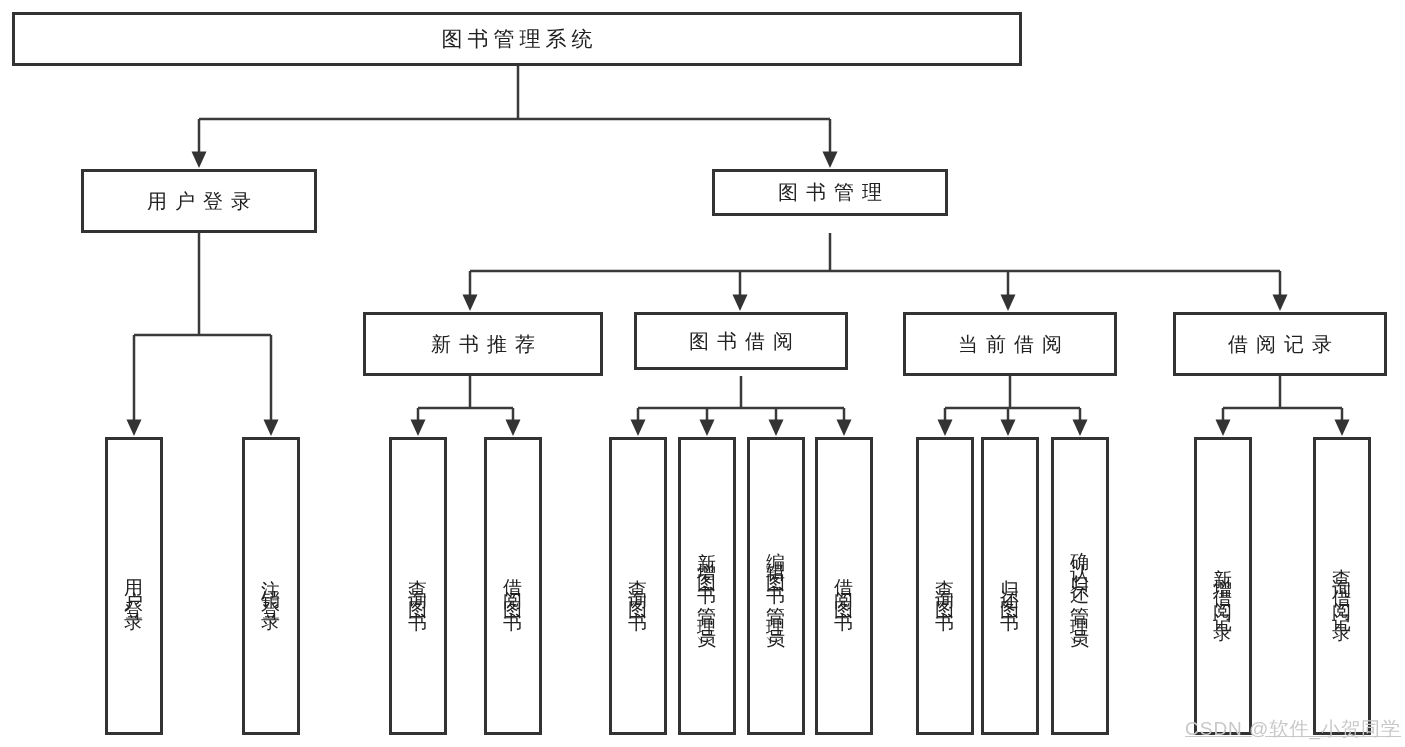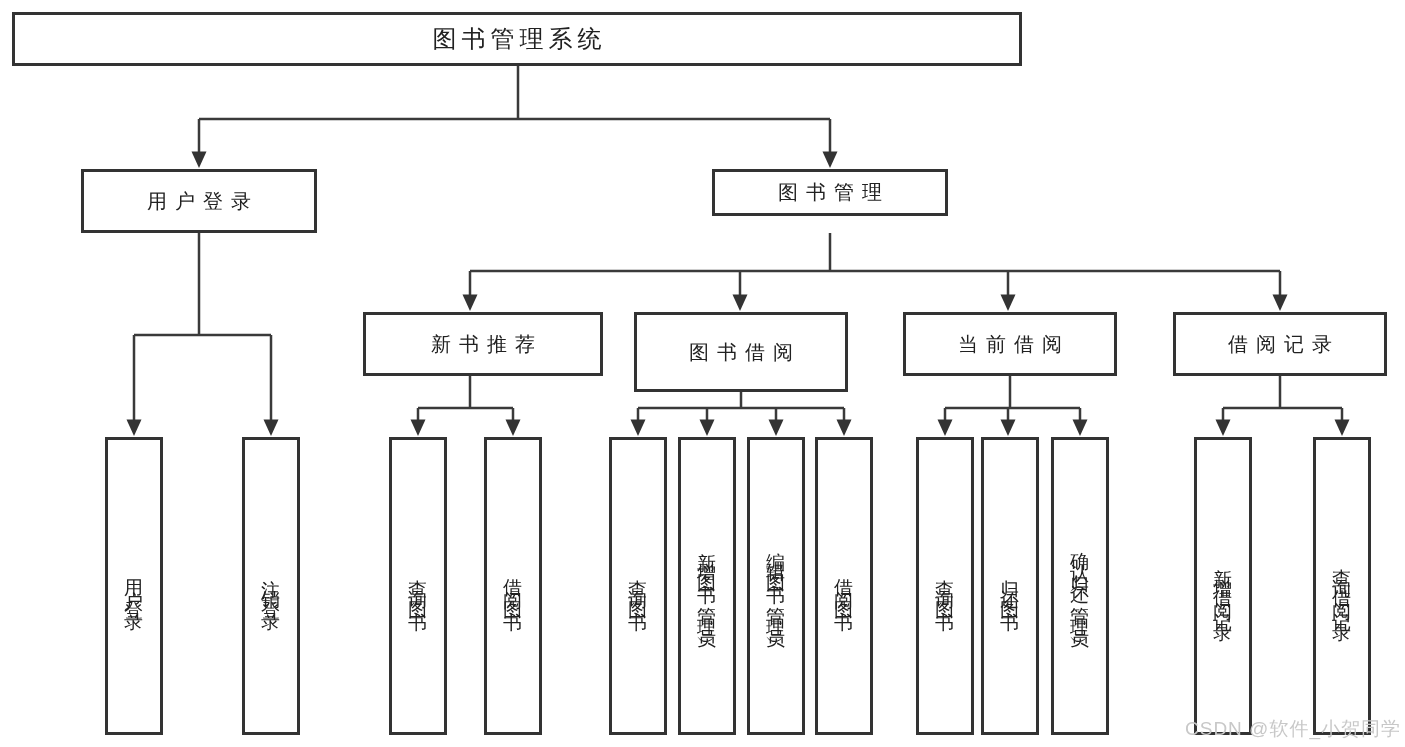--- a/index.html
+++ b/index.html
@@ -19,37 +19,38 @@
     position: absolute;
     box-sizing: border-box;
     border: 3px solid #333333;
     background: #ffffff;
     display: flex;
     align-items: center;
     justify-content: center;
     text-align: center;
   }
   .h  { font-size: 20px; letter-spacing: 8px; text-indent: 8px; white-space: nowrap; }
-  .rootfont { font-size: 24px; letter-spacing: 5px; text-indent: 5px; }
+  .rootfont { font-size: 21px; letter-spacing: 5px; text-indent: 5px; }
   .v {
     writing-mode: vertical-rl;
     text-orientation: mixed;
     font-size: 19px;
     letter-spacing: 11px;
     line-height: 1;
   }
   .watermark {
     position: absolute;
     left: 1185px;
     top: 716px;
     font-size: 19px;
     letter-spacing: 1px;
     color: #c8c8c8;
     white-space: nowrap;
     z-index: 5;
+    text-decoration: underline;
   }
 </style>
 </head>
 <body>
 
 <div class="canvas">
 
   <svg class="wires" viewBox="0 0 1405 747" aria-hidden="true">
     <path class="wire" d="
       M518 66 V119 M199 119 H830 M199 119 V153 M830 119 V153
@@ -81,21 +82,21 @@
       <polygon points="1334.5,419.5 1349.5,419.5 1342,436"></polygon>
     </g>
   </svg>
 
   <div class="node h rootfont" style="left:12px; top:12px; width:1010px; height:54px;">图书管理系统</div>
 
   <div class="node h" style="left:81px; top:169px; width:236px; height:64px;">用户登录</div>
   <div class="node h" style="left:712px; top:169px; width:236px; height:47px;">图书管理</div>
 
   <div class="node h" style="left:363px; top:312px; width:240px; height:64px;">新书推荐</div>
-  <div class="node h" style="left:634px; top:312px; width:214px; height:80px;">图书借阅</div>
+  <div class="node h" style="left:634px; top:312px; width:214px; height:58px;">图书借阅</div>
   <div class="node h" style="left:903px; top:312px; width:214px; height:64px;">当前借阅</div>
   <div class="node h" style="left:1173px; top:312px; width:214px; height:64px;">借阅记录</div>
 
   <div class="node v" style="left:105px; top:437px; width:58px; height:298px;">用户登录</div>
   <div class="node v" style="left:242px; top:437px; width:58px; height:298px;">注销登录</div>
 
   <div class="node v" style="left:389px; top:437px; width:58px; height:298px;">查询图书</div>
   <div class="node v" style="left:484px; top:437px; width:58px; height:298px;">借阅图书</div>
 
   <div class="node v" style="left:609px; top:437px; width:58px; height:298px;">查询图书</div>

